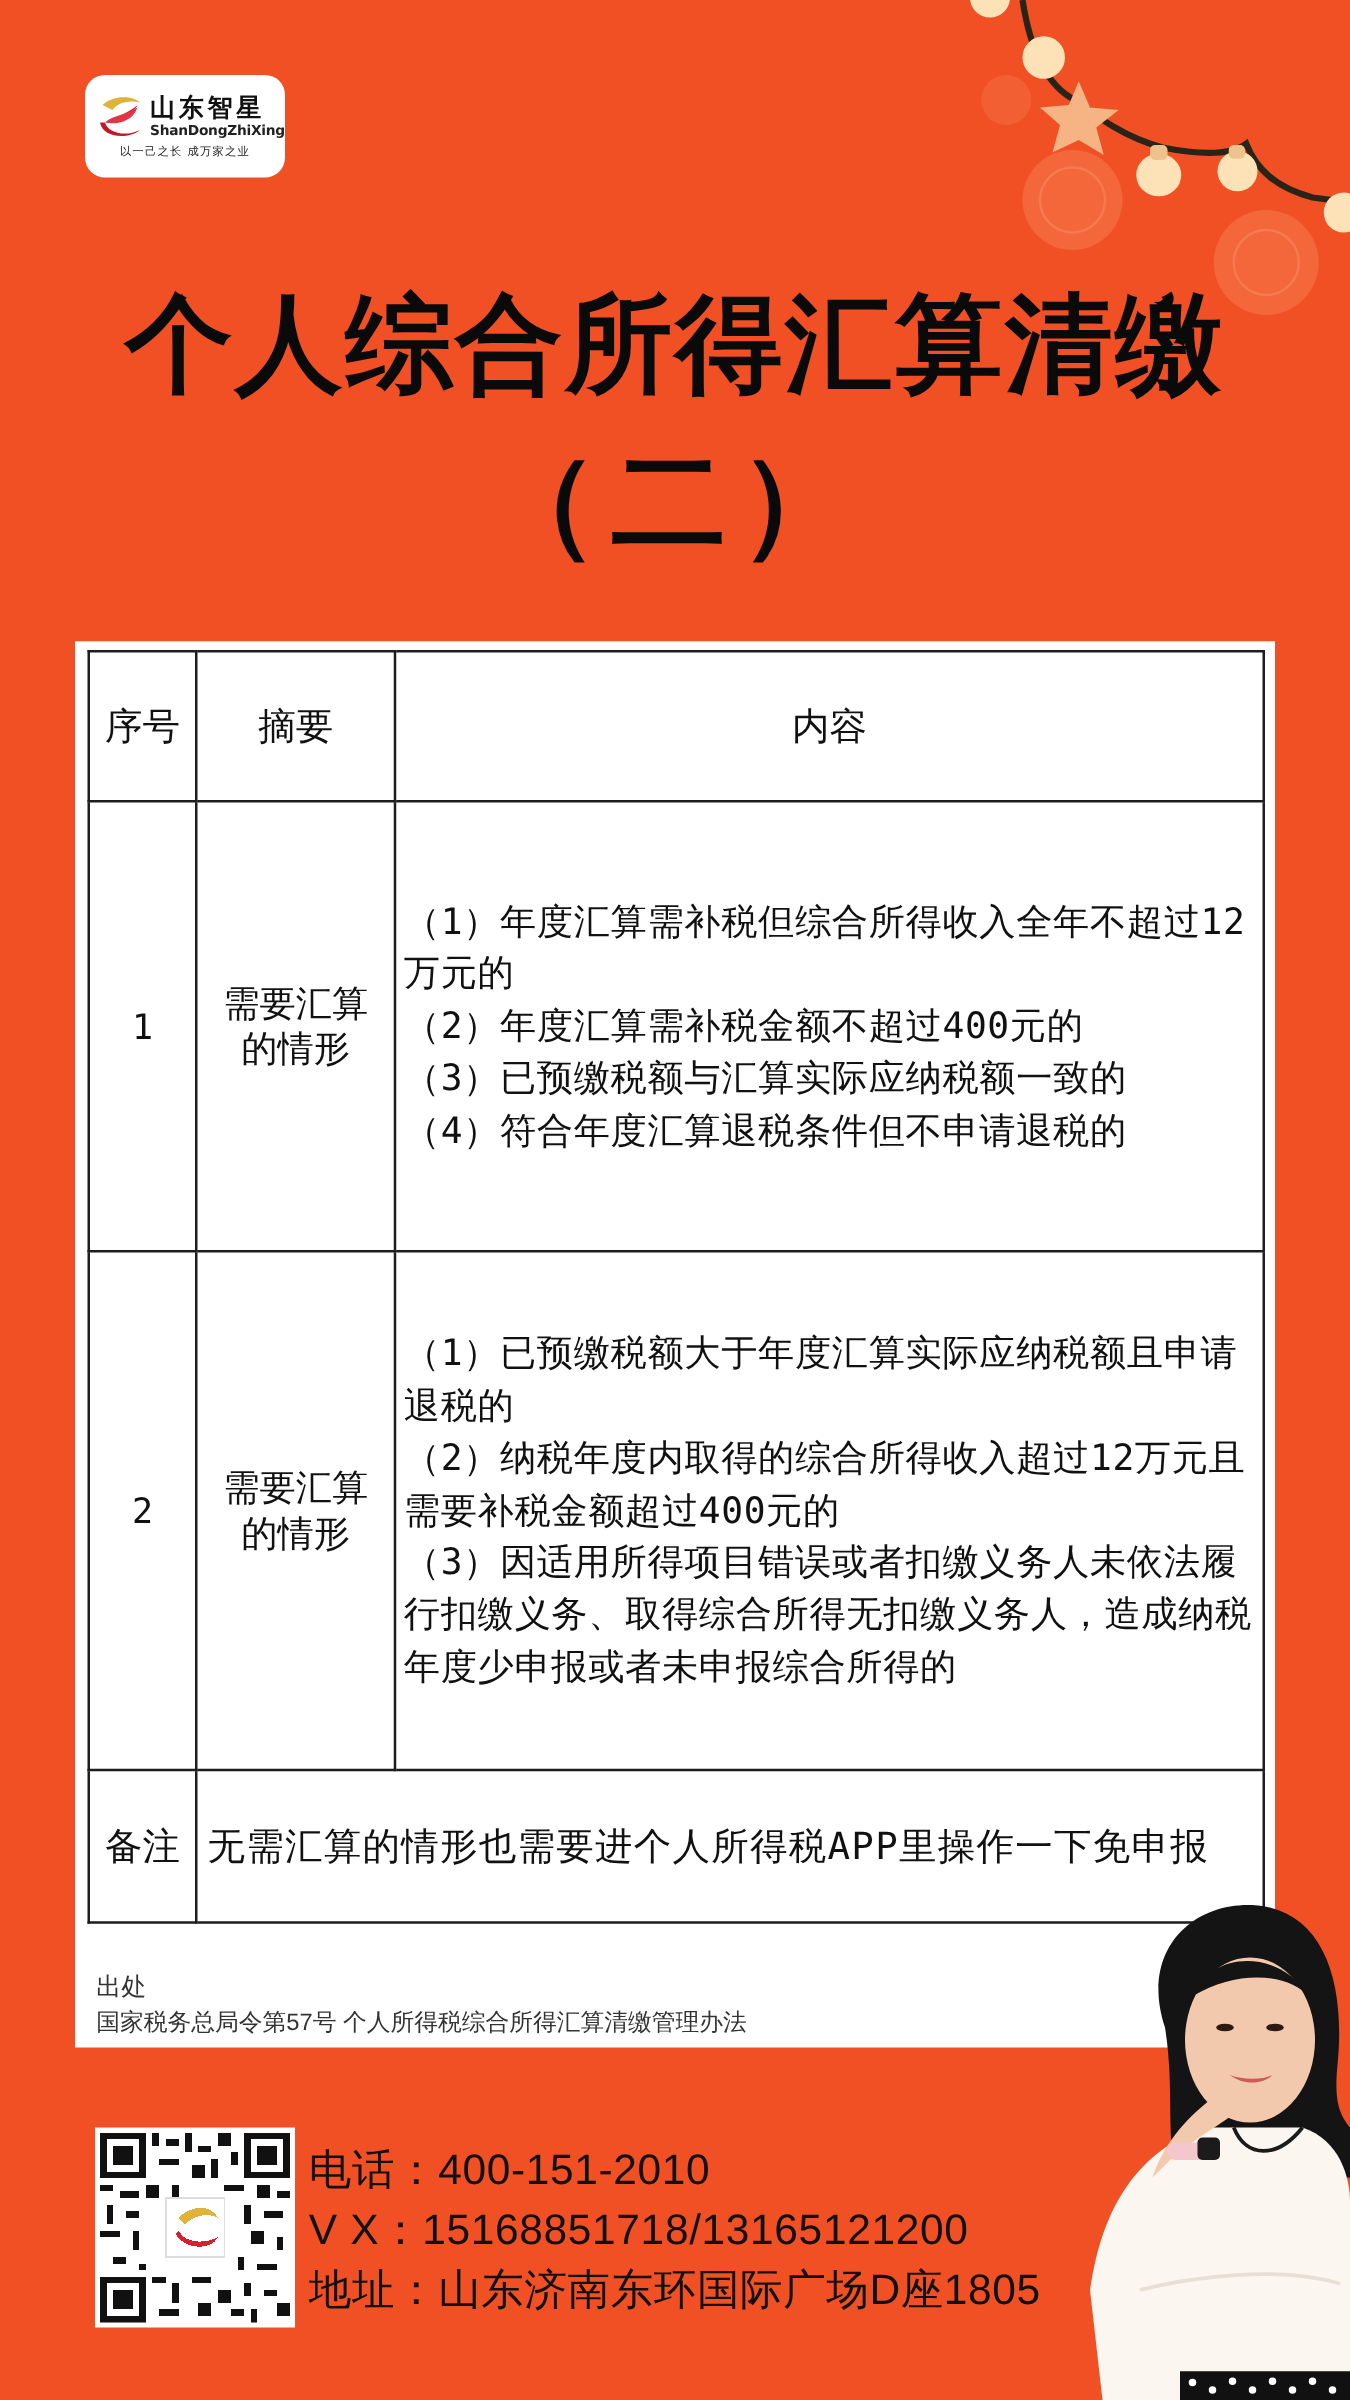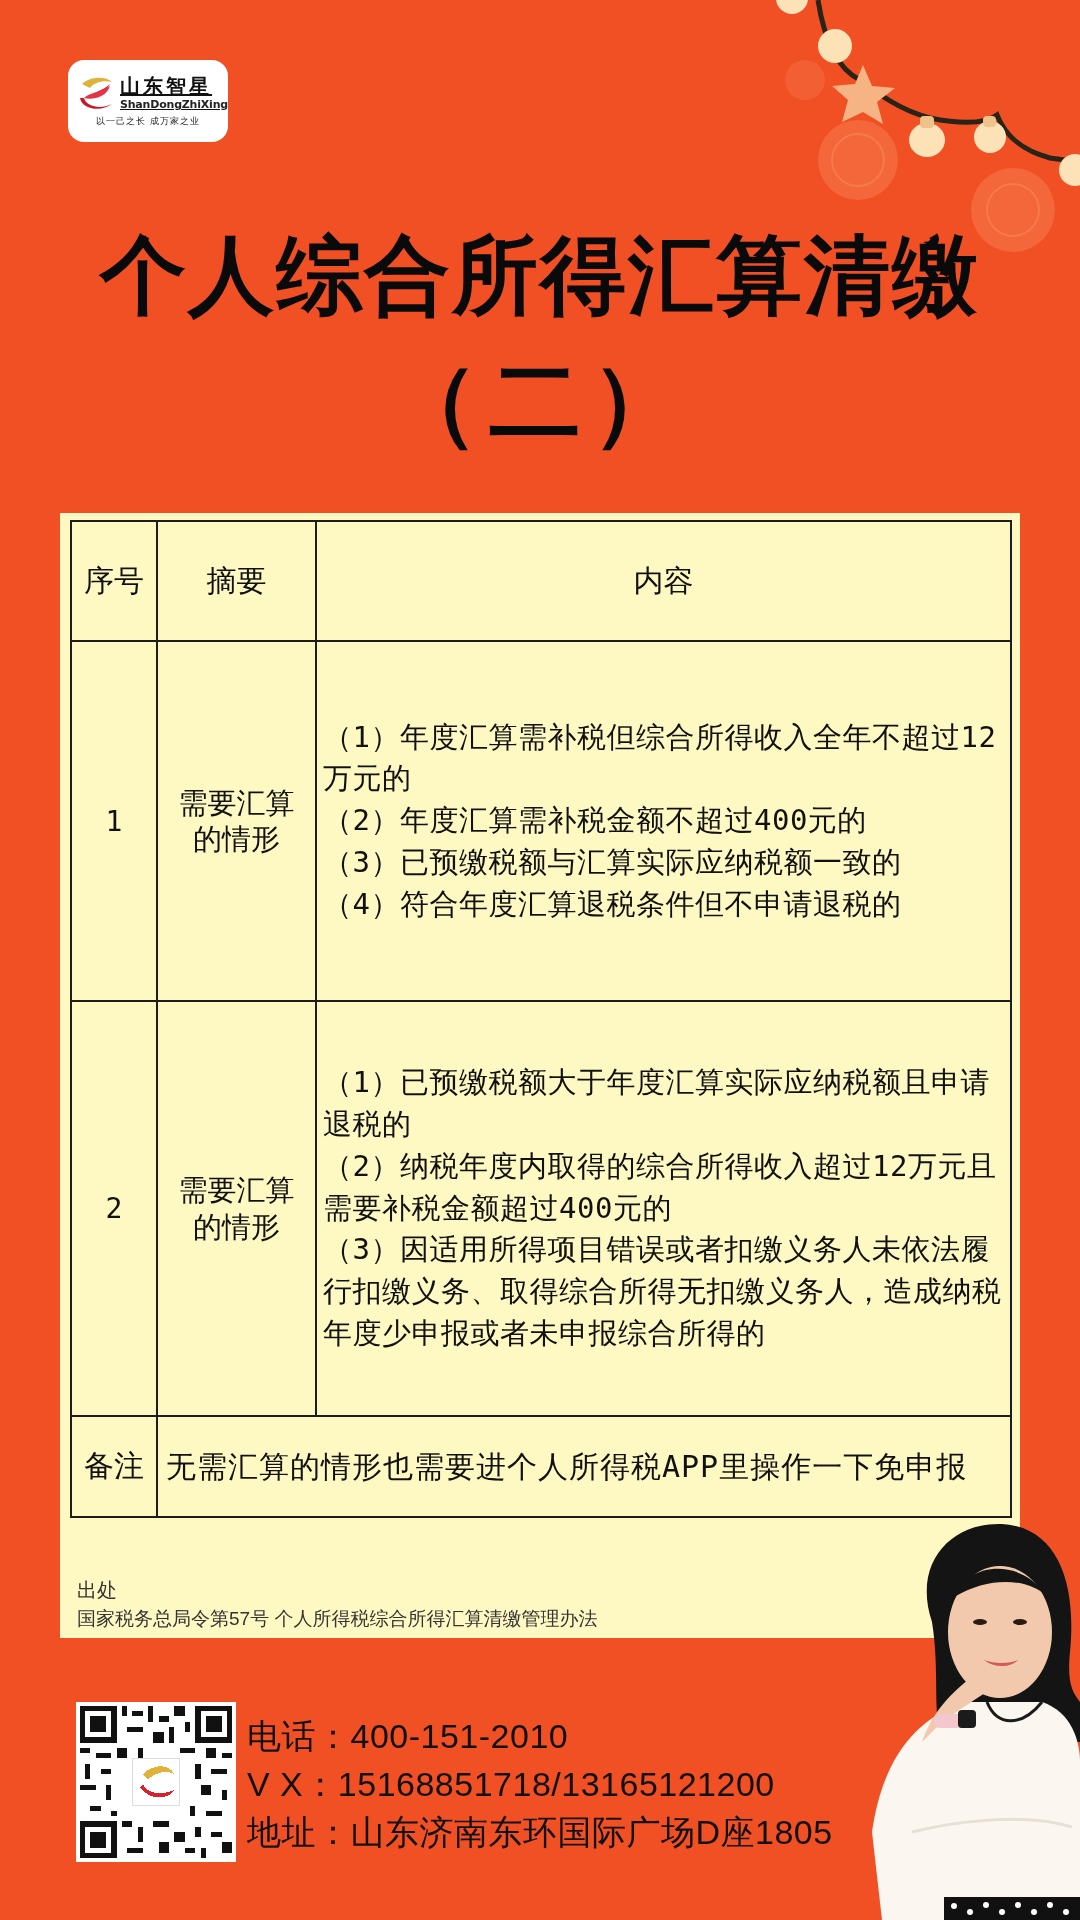--- a/index.html
+++ b/index.html
@@ -9,49 +9,49 @@
     position: relative;
     font-family: "DejaVu Sans", "Liberation Sans", sans-serif;
     color: #111;
   }
   .deco { position: absolute; left: 0; top: 0; width: 1080px; height: 260px; pointer-events: none; }
   .logo {
     position: absolute; left: 68px; top: 60px; width: 160px; height: 82px;
     background: #fff; border-radius: 16px;
     display: flex; flex-direction: column; justify-content: center; padding: 6px 8px;
   }
-  .logo-row { display: flex; align-items: center; gap: 4px; text-decoration: underline; }
+  .logo-row { display: flex; align-items: center; gap: 4px; }
   .logo-mark { width: 40px; height: 38px; flex: 0 0 40px; }
   .logo-names { display: flex; flex-direction: column; line-height: 1; }
   .logo-cn { font-family: "DejaVu Serif", serif; font-weight: bold; font-size: 20px; letter-spacing: 3px; color: #111; }
   .logo-en { font-size: 11px; font-weight: bold; color: #222; margin-top: 3px; letter-spacing: -0.2px; }
   .logo-slogan { font-size: 9px; color: #222; text-align: center; margin-top: 3px; letter-spacing: 1px; font-family: "DejaVu Serif", serif; }
 
   .title {
     position: absolute; left: 0; width: 1080px; text-align: center;
     font-size: 86px; font-weight: bold; color: #0a0a0a; letter-spacing: 2px;
   }
   .title.l1 { top: 218px; }
   .title.l2 { top: 340px; font-size: 92px; letter-spacing: 10px; }
 
-  .card { position: absolute; left: 60px; top: 513px; width: 960px; height: 1125px; background: #fef9c3; }
+  .card { position: absolute; left: 60px; top: 513px; width: 960px; height: 1125px; background: #ffffff; }
   table.tax {
     position: absolute; left: 10px; top: 7px; width: 942px;
     border-collapse: collapse; table-layout: fixed;
     font-family: "DejaVu Sans Mono", "Liberation Mono", monospace;
     color: #111;
   }
   table.tax td, table.tax th { border: 2.5px solid #1d1d1d; font-weight: normal; vertical-align: middle; }
   .col-no { width: 86px; }
   .col-sum { width: 159px; }
   .h-row { height: 120px; }
   .h-row th { font-size: 30px; text-align: center; font-family: "DejaVu Sans", sans-serif; }
   .r1 { height: 360px; }
   .r2 { height: 415px; }
-  .r3 { height: 101px; }
+  .r3 { height: 122px; }
   .c-no { text-align: center; font-size: 28px; }
   .c-sum { text-align: center; font-size: 29px; line-height: 1.25; padding: 0 8px; }
   .c-content { font-size: 29px; line-height: 1.44; padding: 0 4px 0 6px; letter-spacing: 0.5px; border-radius: 15px; }
   .c-content p { margin: 0; }
   .note-label { text-align: center; font-size: 30px; }
   .note-text { font-size: 30px; line-height: 1.3; padding: 0 8px; letter-spacing: 1px; }
 
   .source { position: absolute; left: 17px; top: 1063px; font-size: 20px; color: #333; line-height: 1.45; font-family: "Liberation Sans", sans-serif; }
   .source .src-label { font-size: 20px; }
   .source .src-text { font-size: 19px; }

